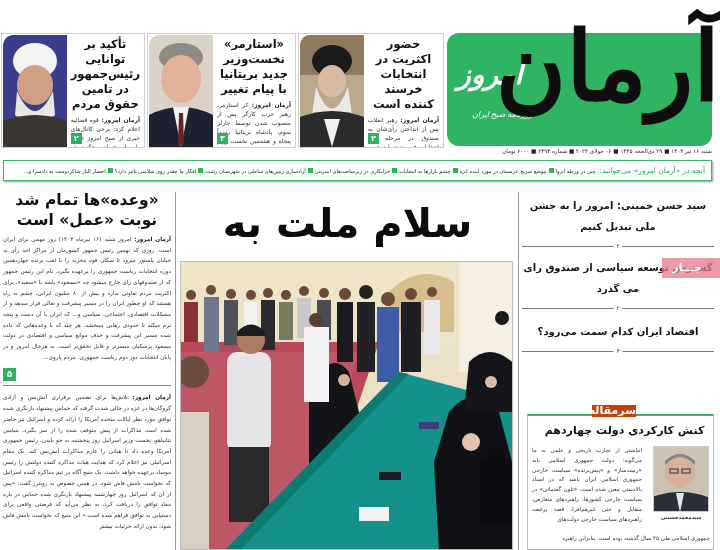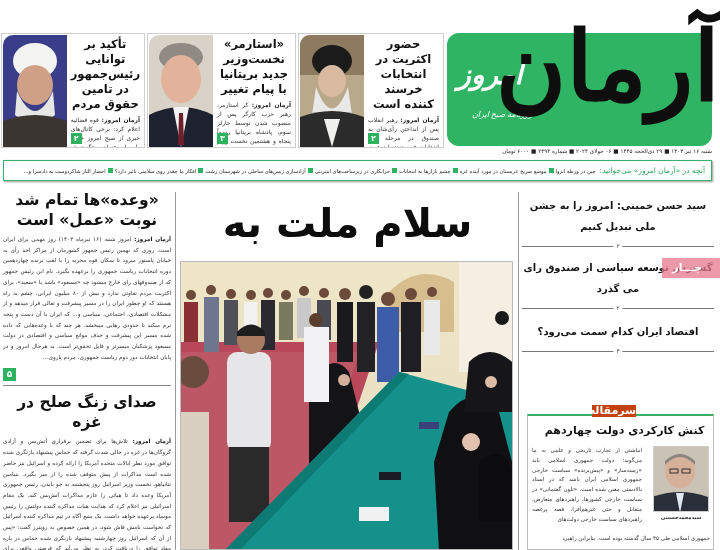--- a/index.html
+++ b/index.html
@@ -212,21 +212,20 @@
 </div>
 
 <div class="leftcol">
   <div>
     <h2><span>«وعده»ها تمام شد</span><br><span>نوبت «عمل» است</span></h2>
     <p><b>آرمان امروز:</b> <span>امروز شنبه (۱۶ تیرماه ۱۴۰۳) روز مهمی برای ایران است. روزی که نهمین رئیس جمهور کشورمان از مراکز اخذ رأی به خیابان پاستور میرود تا سکان قوه مجریه را با لقب برنده چهاردهمین دوره انتخابات ریاست جمهوری را برعهده بگیرد. نام این رئیس جمهور که از صندوقهای رای خارج میشود چه «مسعود» باشد یا «سعید»، برای اکثریت مردم تفاوتی ندارد و بیش از ۸۰ میلیون ایرانی، چشم به راه هستند که او چطور ایران را در مسیر پیشرفت و تعالی قرار میدهد و از مشکلات اقتصادی، اجتماعی، سیاسی و... که ایران با آن دست و پنجه نرم میکند تا حدودی رهایی میبخشد. هر چند که با وعده‌هایی که داده شده مسیر این پیشرفت و حذف موانع سیاسی و اقتصادی در دولت مسعود پزشکیان میسرتر و قابل تحقق‌تر است. به هرحال امروز و در پایان انتخابات دور دوم ریاست جمهوری، مردم پاروی...</span></p>
     <div style="text-align:left;"><span class="pg-lg">۵</span></div>
   </div>
   <div class="hr" style="margin:4px 0 6px 0;"></div>
   <div>
-    <h2>صدای زنگ صلح در غزه</h2>
     <p><b>آرمان امروز:</b> <span>تلاش‌ها برای تضمین برقراری آتش‌بس و آزادی گروگان‌ها در غزه در حالی شدت گرفته که حماس پیشنهاد بازنگری شده توافق مورد نظر ایالات متحده آمریکا را ارائه کرده و اسرائیل نیز حاضر شده است مذاکرات از پیش متوقف شده را از سر بگیرد. بنیامین نتانیاهو، نخست وزیر اسرائیل روز پنجشنبه به جو بایدن، رئیس جمهوری آمریکا وعده داد تا هیاتی را عازم مذاکرات آتش‌بس کند. یک مقام اسرائیلی نیز اعلام کرد که هدایت هیات مذاکره کننده دولتش را رئیس موساد برعهده خواهد داشت. یک منبع آگاه در تیم مذاکره کننده اسرائیل که نخواست نامش فاش شود، در همین خصوص به رویترز گفت: «پس از آن که اسرائیل روز چهارشنبه پیشنهاد بازنگری شده حماس در باره مفاد توافق را دریافت کرد، به نظر می‌آید که فرصتی واقعی برای دستیابی به توافق فراهم شده است.» این منبع که نخواست نامش فاش شود، بدون ارائه جزئیات بیشتر</span></p>
   </div>
 </div>
 
 <div class="vrule" style="left:175px; top:192px; height:358px;"></div>
 <div class="vrule" style="left:518px; top:192px; height:358px;"></div>
 
 <div class="main-head">سلام ملت به تغییر</div>
 
 <div class="photo-main">

